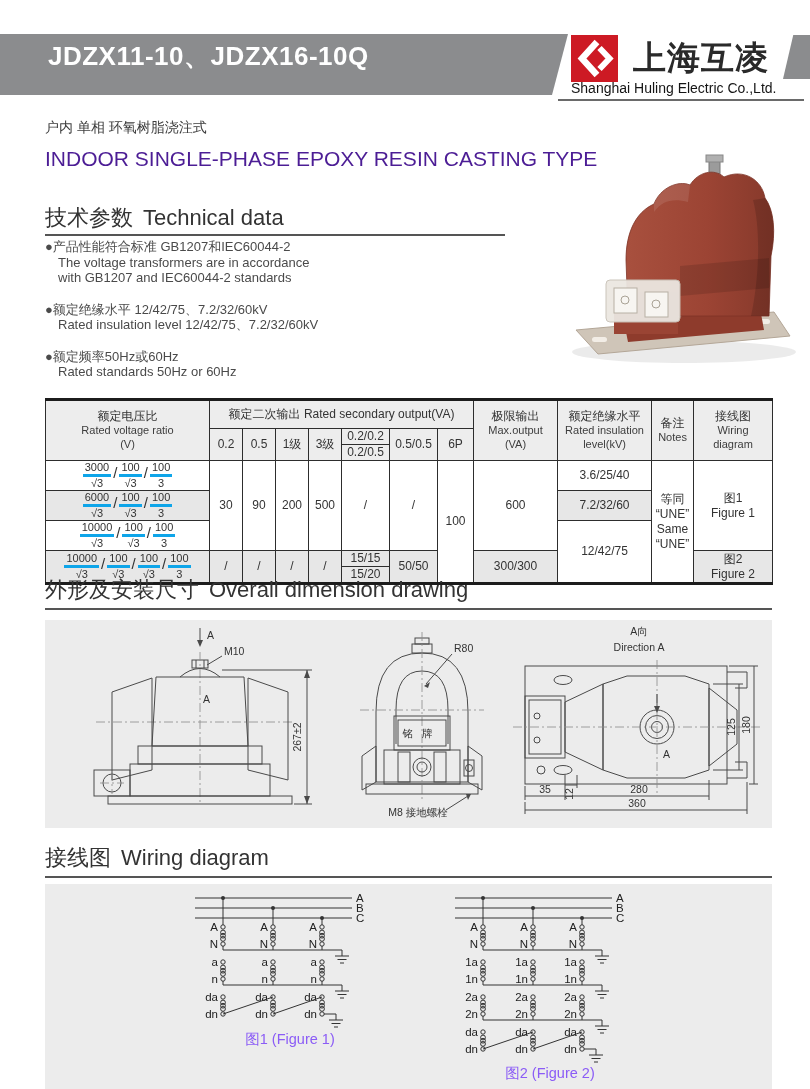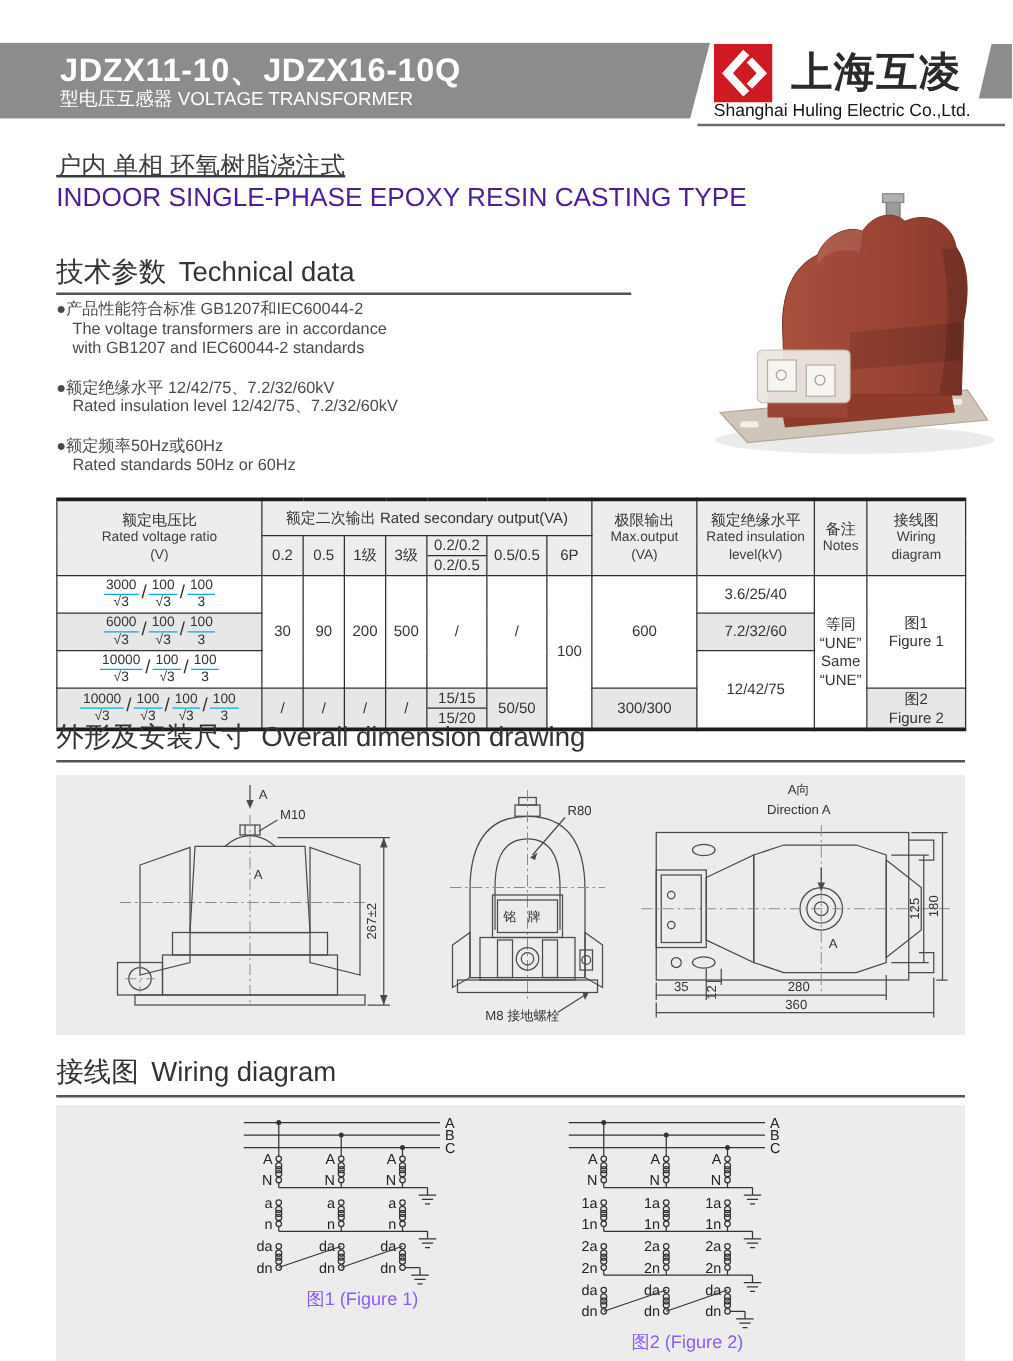--- a/index.html
+++ b/index.html
@@ -11,21 +11,21 @@
         clip-path:polygon(0 0,100% 0,calc(100% - 16px) 100%,0 100%);}
   .htitle{left:48px;top:19px;font-size:26px;font-weight:bold;color:#fff;letter-spacing:.5px;}
   .hsub{left:48px;top:50px;font-size:15px;color:#fff;}
   .ribbon{right:0;top:15px;width:27px;height:44px;background:#8b8c8e;
           clip-path:polygon(38% 0,100% 0,100% 100%,0 100%);}
   .logo-sq{left:571px;top:15px;width:47px;height:47px;}
   .brand-cn{left:633px;top:16px;font-size:33px;font-weight:600;color:#2a2a2a;letter-spacing:1px;}
   .brand-en{left:571px;top:60px;font-size:14px;color:#141414;}
   .brand-line{left:558px;top:79px;width:246px;border-top:2px solid #6a6a6a;}
   
-  .t1{left:45px;top:99px;font-size:20px;color:#3d3d3d;text-decoration:underline;}
+  .t1{left:45px;top:99px;font-size:14px;color:#3d3d3d;}
   .t2{left:45px;top:127px;font-size:21px;color:#4c1d95;}
   .sec{font-size:22px;color:#333;}
   .sec .en{margin-left:10px;}
   .u{border-top:2px solid #555;}
   .bullets{left:45px;top:219px;width:500px;font-size:13px;color:#4a4a4a;}
   .bullet{margin-bottom:16px;}
   .bullet .bl{line-height:15.5px;}
   .bullet .ind{margin-left:13px;line-height:15.5px;}
   
   .vt{border-collapse:collapse;table-layout:fixed;width:727px;font-size:12px;color:#333;
@@ -36,39 +36,38 @@
   .vt thead tr:last-child th{height:31px;}
   .vt tbody td{height:29px;background:#fff;}
   .vt td.alt,.vt th.alt{background:#e7e7e7;}
   .cnl{font-size:12px;display:block;}
   .enl{font-size:11px;display:block;color:#3d3d3d;}
   .split{padding:0;}
   .split>div{height:15px;line-height:15px;}
   .split>div+div{border-top:1px solid #2d2d2d;}
   .ratio{font-size:11px;}
   .fr{display:inline-flex;flex-direction:column;align-items:center;vertical-align:middle;line-height:1;}
-  .fn{border-bottom:1px solid #0ea5e9;padding:0 2px 1px;}
+  .fn{border-bottom:3px solid #0ea5e9;padding:0 2px 1px;}
   .fd{padding-top:1px;}
   .fsl{margin:0 2px;font-size:15px;}
   
   .panel{background:#ececec;}
   svg text{font-family:"Liberation Sans","DejaVu Sans",sans-serif;}
   .cap{font-size:14.5px;color:#8b5cf6;text-align:center;}
   .dline{stroke:#4a4a4a;stroke-width:1;fill:none;}
   .cline{stroke:#8a8a8a;stroke-width:.8;stroke-dasharray:9 3 2 3;fill:none;}
   .dtxt{font-size:10.5px;fill:#333;}
 </style>
 </head>
 <body>
 
 <div id="page">
 
   <div class="abs hbar"></div>
   <div class="abs htitle">JDZX11-10、JDZX16-10Q</div>
-  <div class="abs hsub">型电压互感器 VOLTAGE TRANSFORMER</div>
   <div class="abs ribbon"></div>
 
   <svg class="abs logo-sq" viewBox="0 0 47 47">
     <rect width="47" height="47" fill="#cd1a24"></rect>
     <path d="M26,7 L11,23.5 L26,40" stroke="#fff" stroke-width="6.5" fill="none"></path>
     <path d="M28.5,13 L38.5,23.5 L28.5,34" stroke="#fff" stroke-width="6" fill="none"></path>
   </svg>
   <div class="abs brand-cn">上海互凌</div>
   <div class="abs brand-en">Shanghai Huling Electric Co.,Ltd.</div>
   <div class="abs brand-line"></div>

